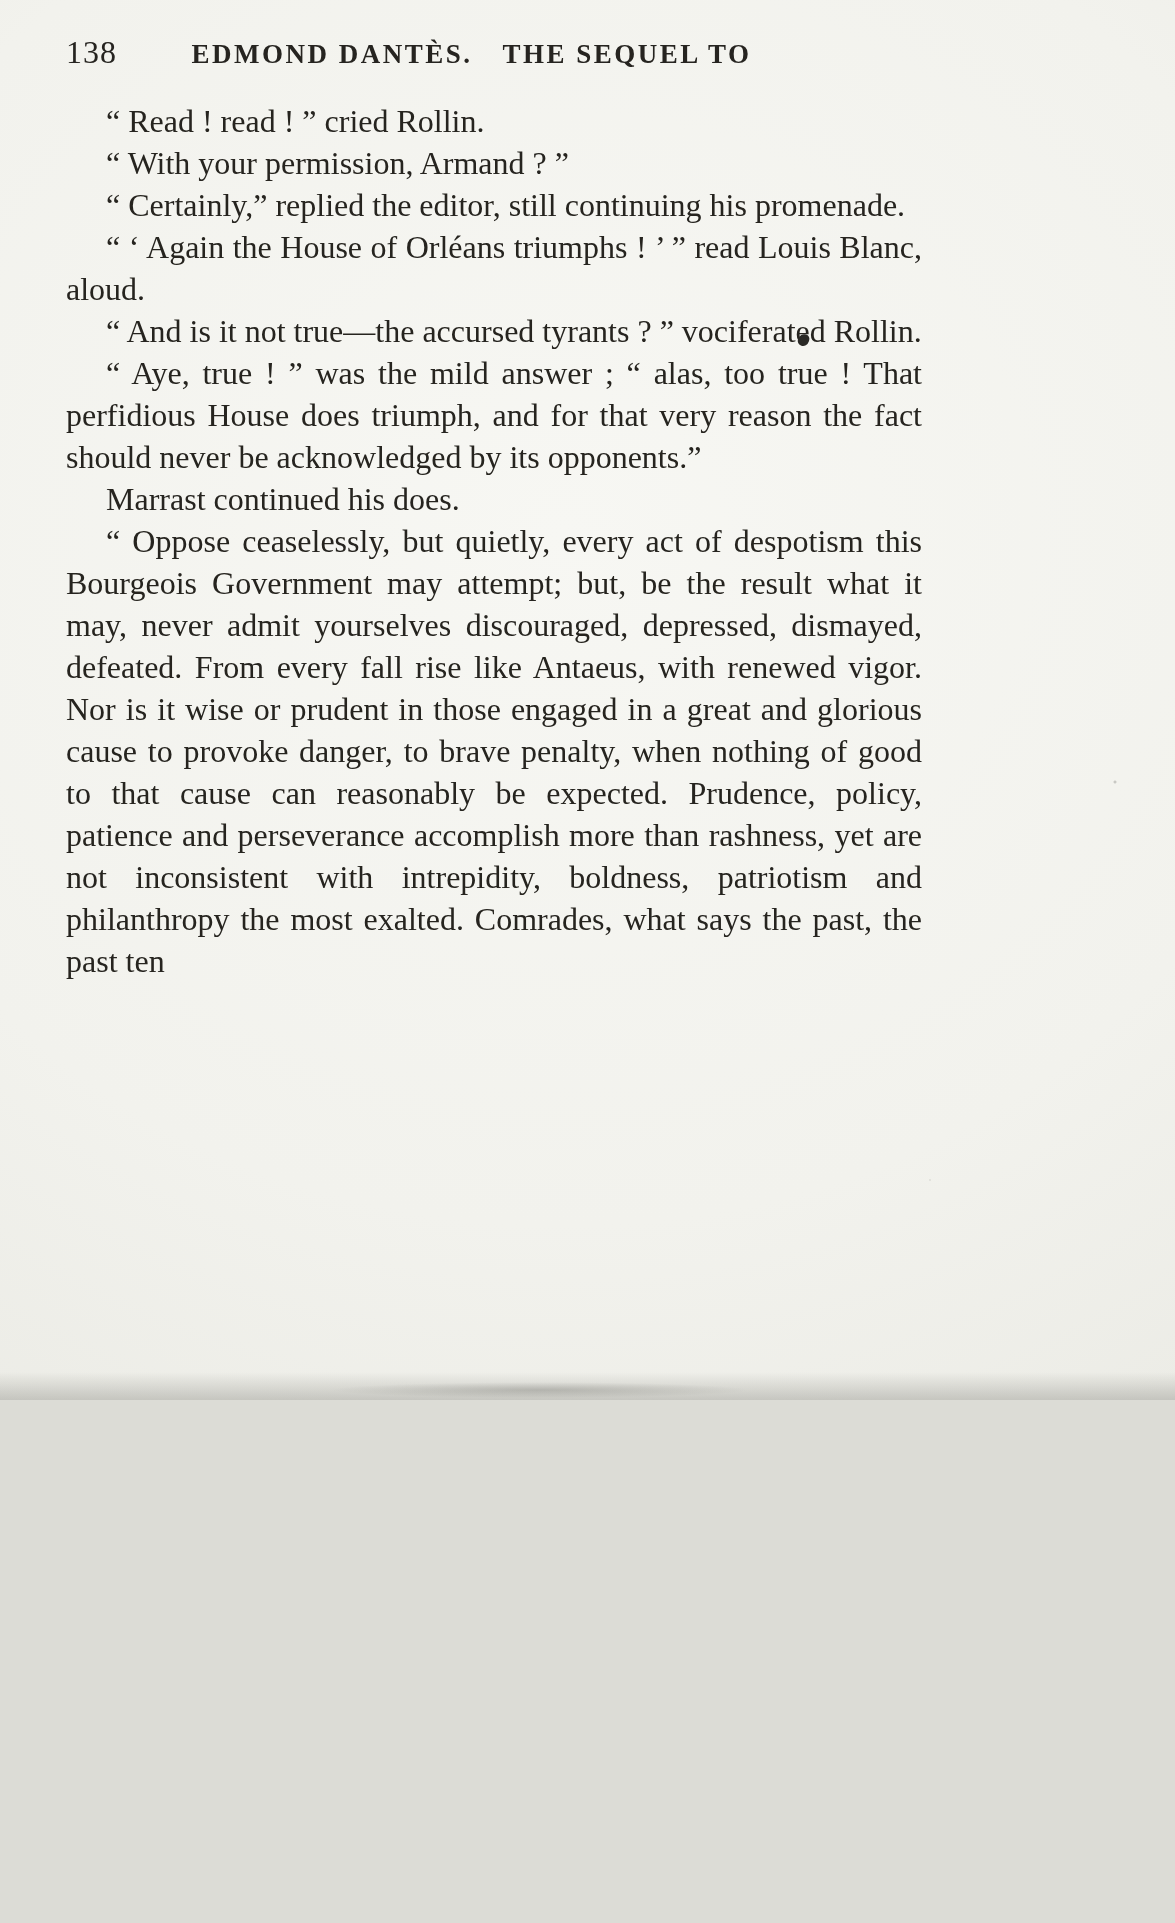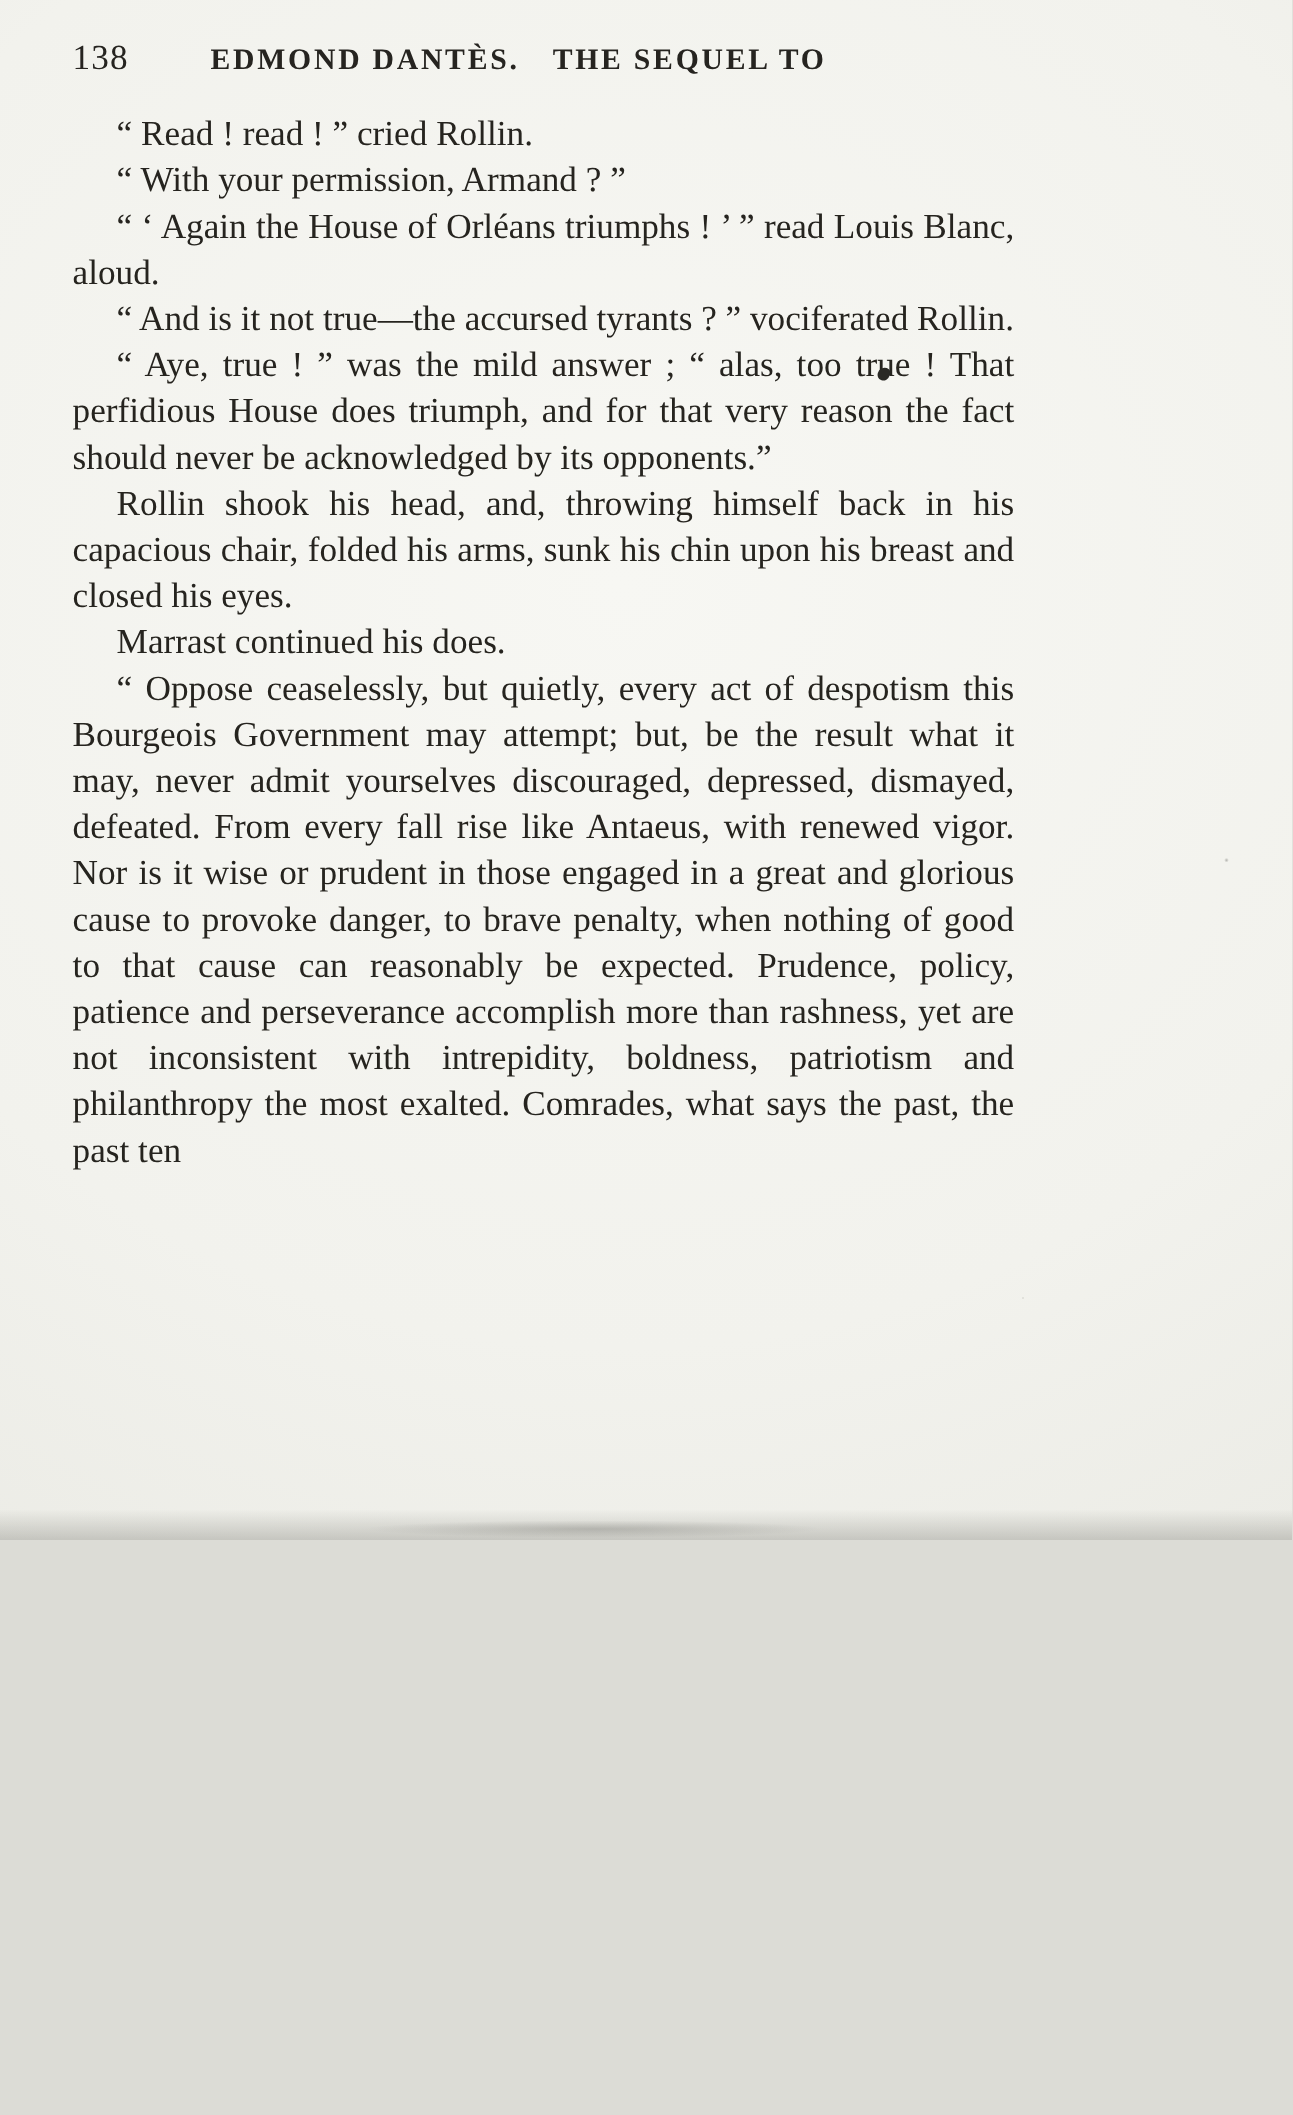--- a/index.html
+++ b/index.html
@@ -102,24 +102,24 @@
     <span class="page-number">138</span>
     <span class="running-titles">
       <span>EDMOND DANTÈS.</span>
       <span>THE SEQUEL TO</span>
     </span>
   </header>
 
   <main class="page-body">
     <p>“ Read ! read ! ” cried Rollin.</p>
     <p>“ With your permission, Armand ? ”</p>
+    <p>“ Certainly,” replied the editor, still continuing his promenade.</p>
     <p>“ ‘ Again the House of Orléans triumphs ! ’ ” read Louis Blanc, aloud.</p>
     <p>“ And is it not true—the accursed tyrants ? ” vociferated Rollin.</p>
     <p>“ Aye, true ! ” was the mild answer ; “ alas, too true !  That perfidious House does triumph, and for that very reason the fact should never be acknowledged by its opponents.”</p>
-    <p>Rollin shook his head, and, throwing himself back in his capacious chair, folded his arms, sunk his chin upon his breast and closed his eyes.</p>
     <p>Marrast continued his does.</p>
     <p>“ Oppose ceaselessly, but quietly, every act of despotism this Bourgeois Government may attempt; but, be the result what it may, never admit yourselves discouraged, depressed, dismayed, defeated.  From every fall rise like Antaeus, with renewed vigor.  Nor is it wise or prudent in those engaged in a great and glorious cause to provoke danger, to brave penalty, when nothing of good to that cause can reasonably be expected.  Prudence, policy, patience and perseverance accomplish more than rashness, yet are not inconsistent with intrepidity, boldness, patriotism and philanthropy the most exalted.  Comrades, what says the past, the past ten</p>
   </main>
 
   <span class="ink-speck"></span>
   <div class="scan-smudge"></div>
   <div class="scan-bottom"></div>
 
 </div>
 

